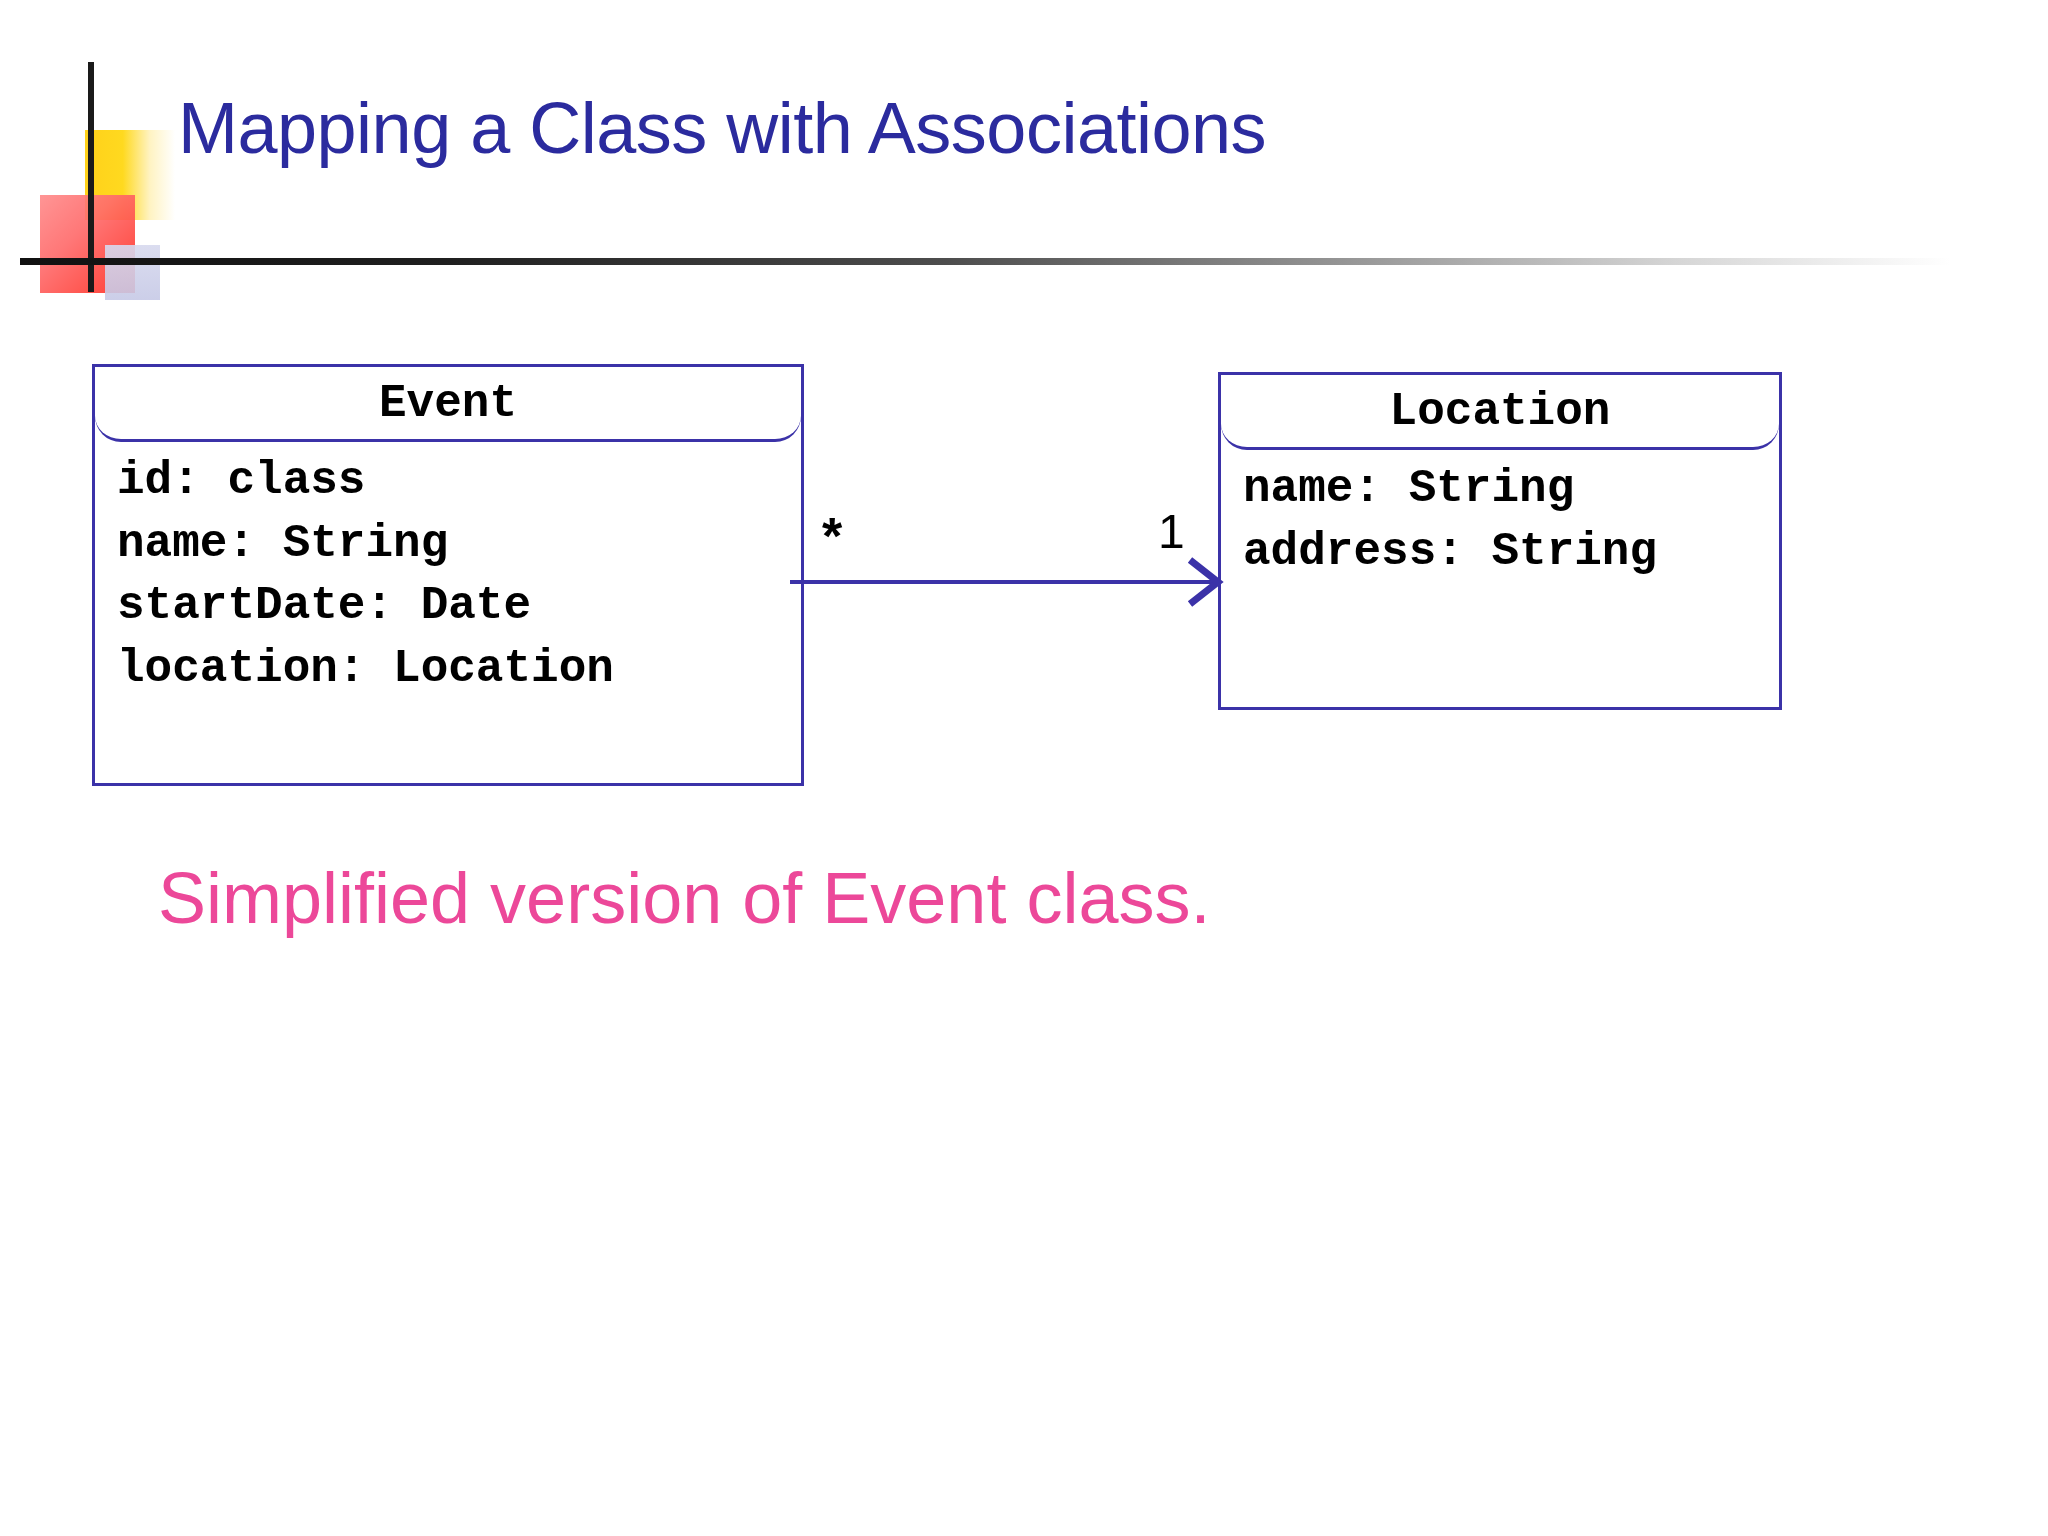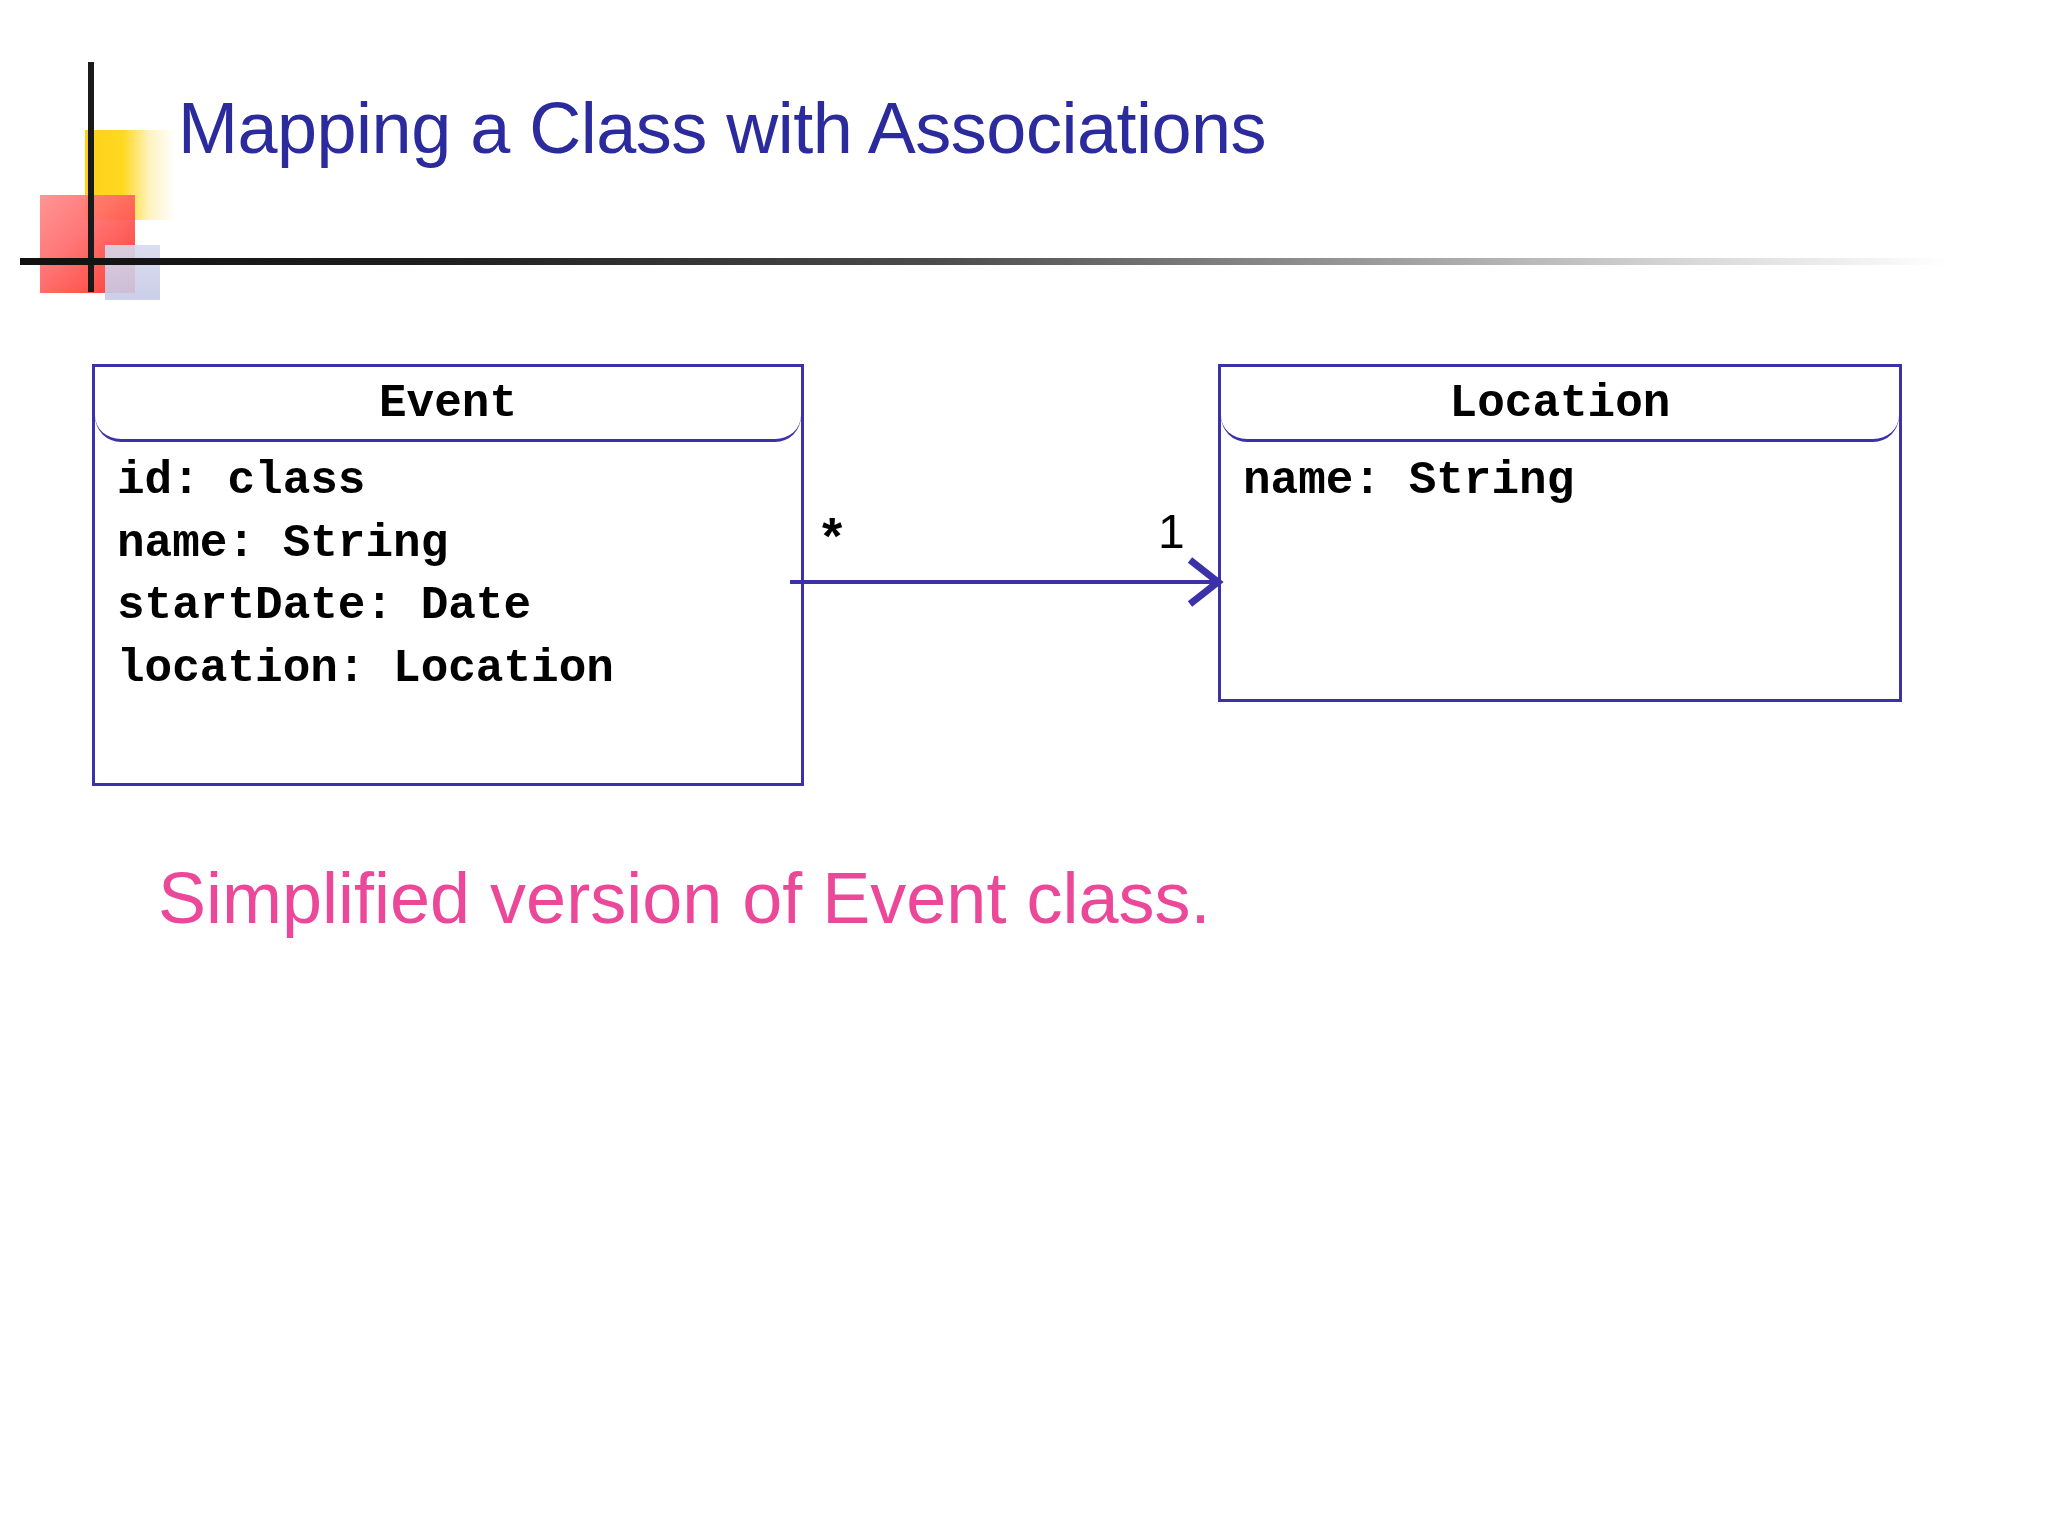--- a/index.html
+++ b/index.html
@@ -119,22 +119,22 @@
   }
 
   #box-event {
     left: 92px;
     top: 364px;
     width: 712px;
     height: 422px;
   }
   #box-location {
     left: 1218px;
-    top: 364px;
-    width: 684px;
+    top: 372px;
+    width: 564px;
     height: 338px;
   }
 
   
   #assoc {
     position: absolute;
     left: 790px;
     top: 500px;
     width: 440px;
     height: 120px;
@@ -194,20 +194,21 @@
       <div class="uml-attr">name: String</div>
       <div class="uml-attr">startDate: Date</div>
       <div class="uml-attr">location: Location</div>
     </div>
   </div>
 
   <div class="uml-box" id="box-location">
     <div class="uml-header">Location</div>
     <div class="uml-attrs">
       <div class="uml-attr">name: String</div>
+      <div class="uml-attr">address: String</div>
     </div>
   </div>
 
   <svg id="assoc" viewBox="0 0 440 120" width="440" height="120">
     <line x1="0" y1="82" x2="424" y2="82" stroke="#3B32A8" stroke-width="4"></line>
     <polyline points="400,60 428,82 400,104" fill="none" stroke="#3B32A8" stroke-width="7" stroke-linejoin="miter" stroke-linecap="butt"></polyline>
   </svg>
   <div id="mult-many">*</div>
   <div id="mult-one">1</div>
 

